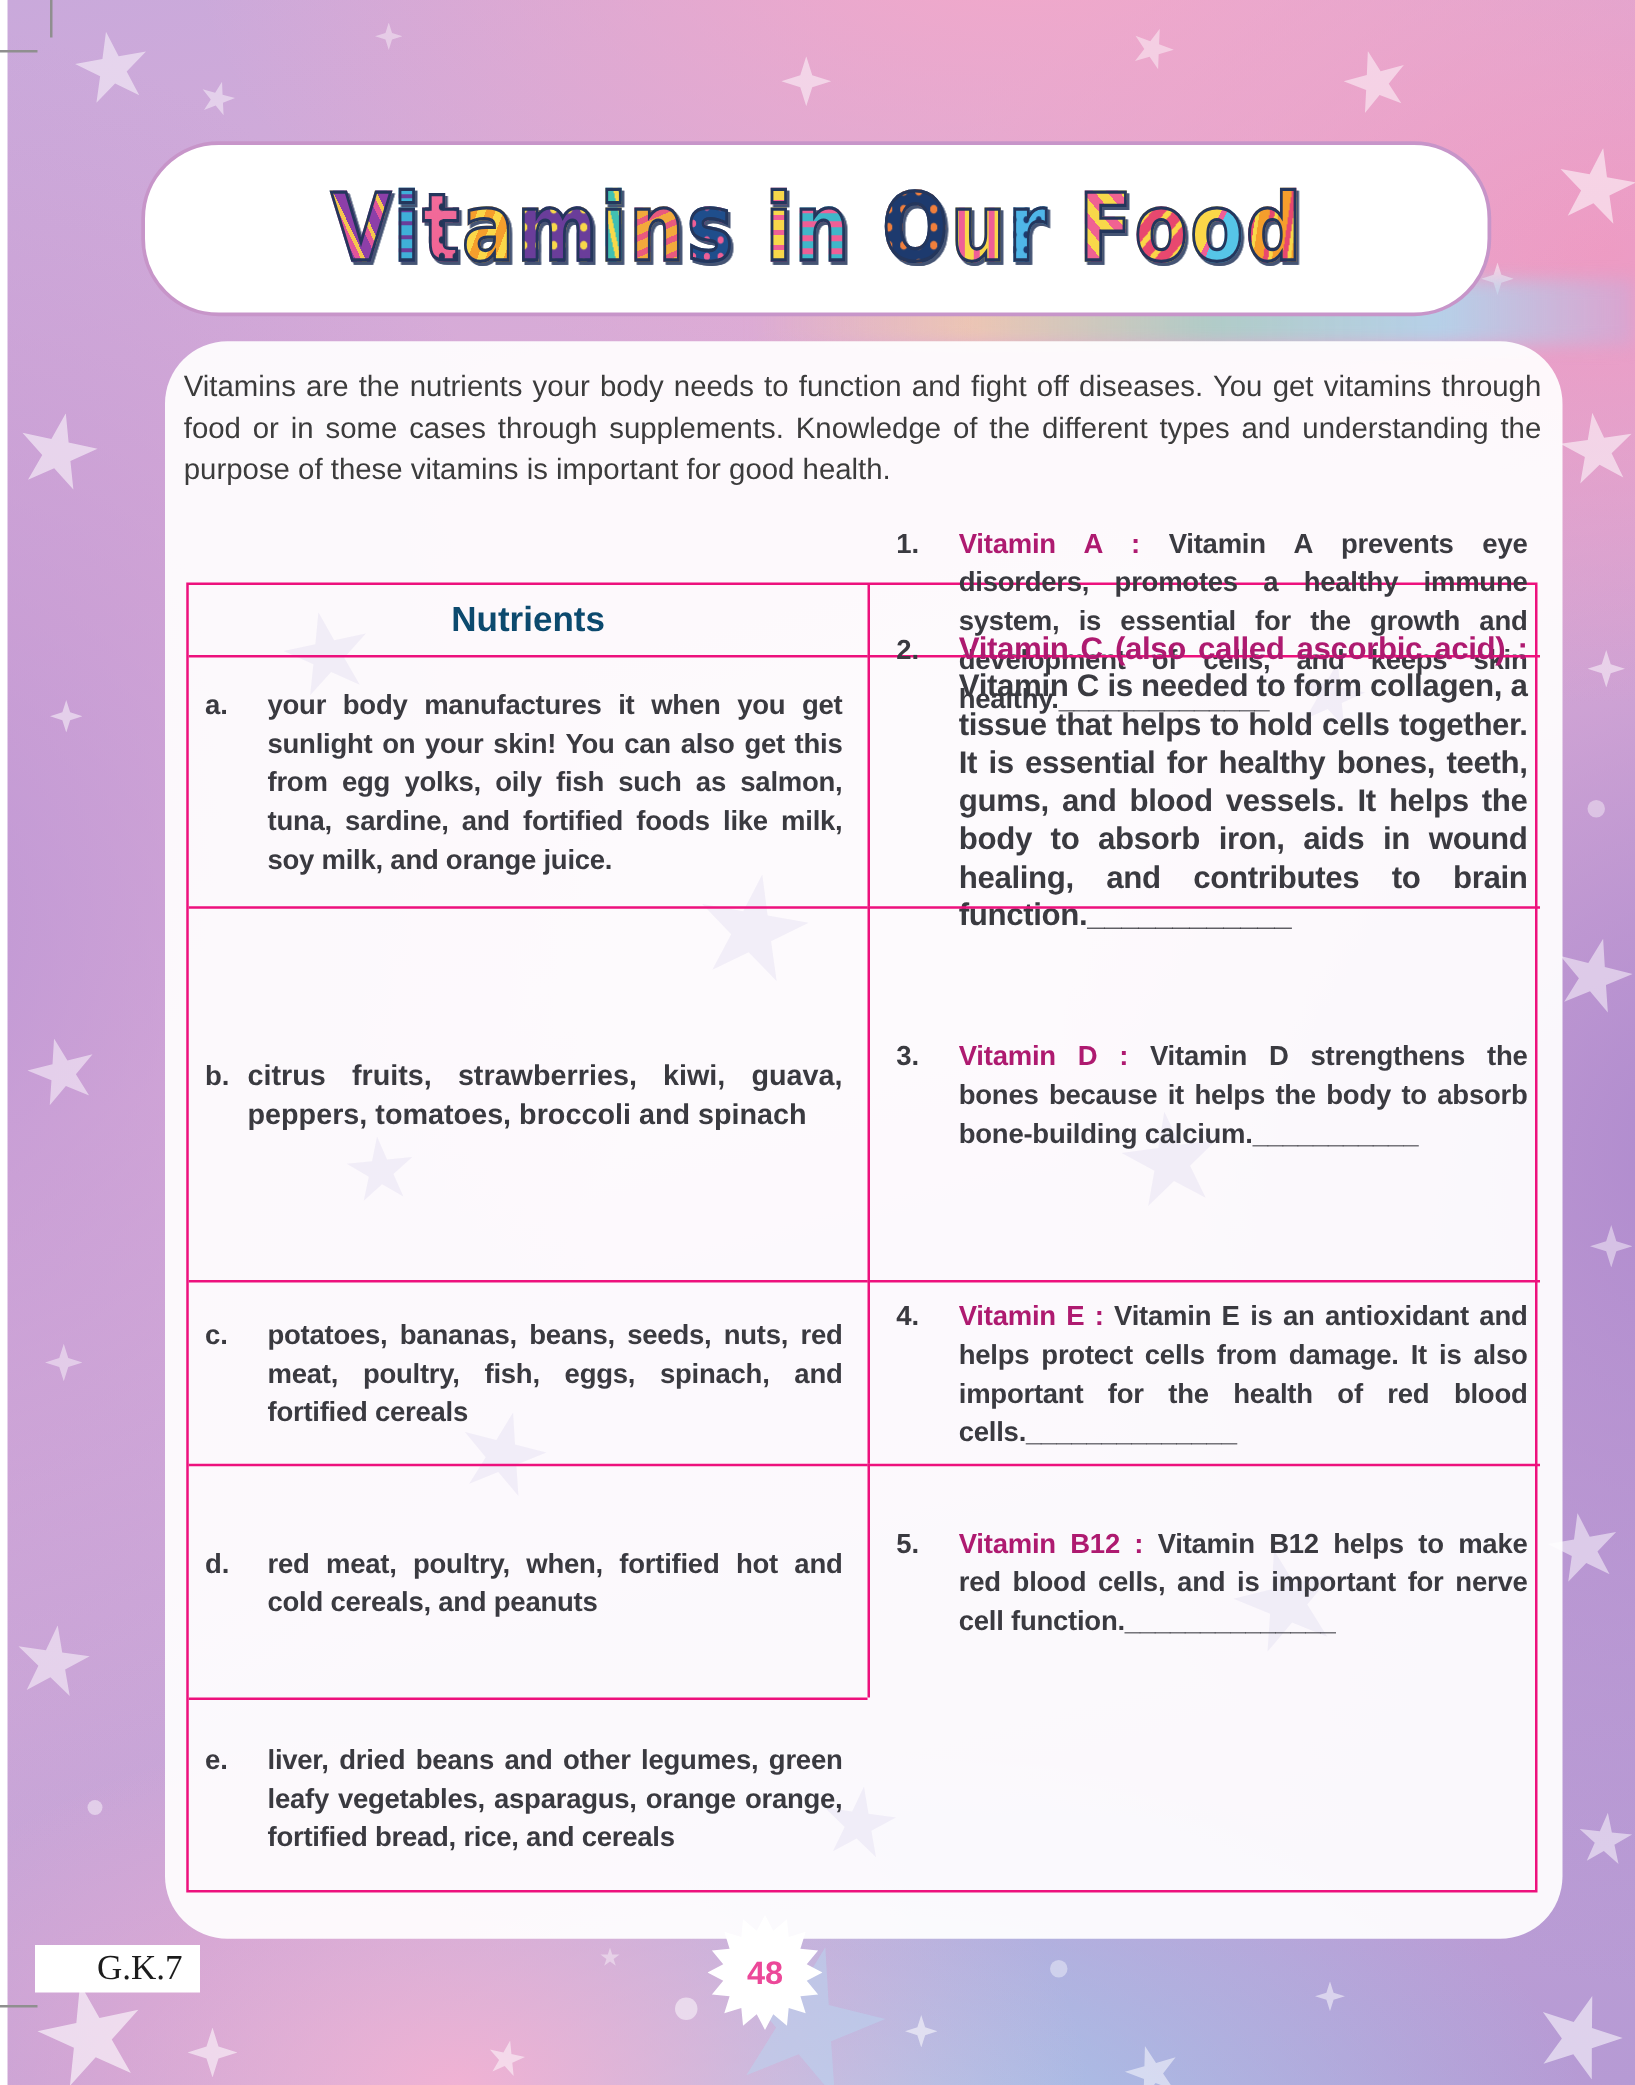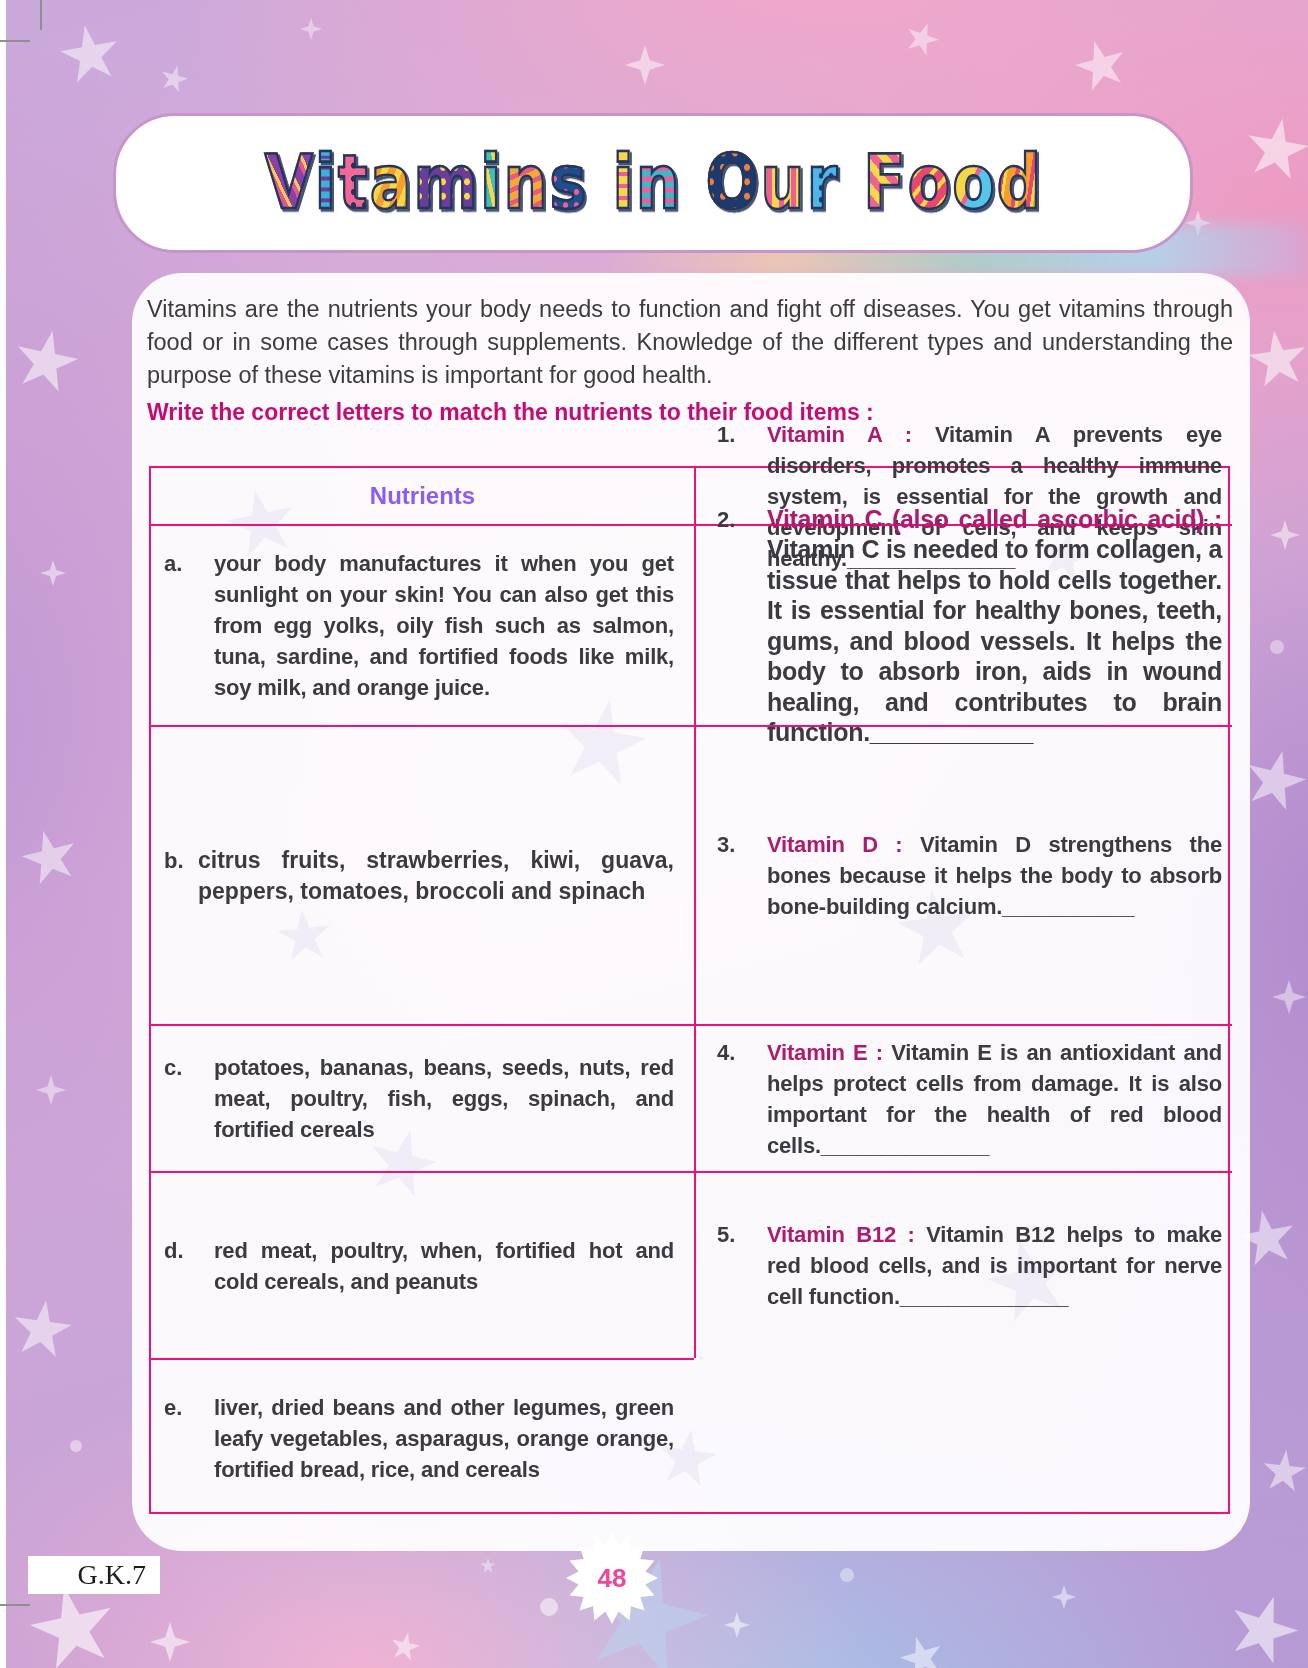--- a/index.html
+++ b/index.html
@@ -79,21 +79,21 @@
   
   .match-table{
     position:absolute;left:17px;top:193px;width:1081px;height:1048px;
     display:grid;grid-template-columns:543px 538px;
     grid-template-rows:56px 201px 299px 147px 187px 158px;
     border:2.5px solid #ed117d;box-sizing:border-box;
   }
   .cell{box-sizing:border-box;display:flex;align-items:center;}
   .cell:nth-child(even){border-left:2.5px solid #ed117d;}
   .cell:nth-child(n+3){border-top:2.5px solid #ed117d;}
-  .hcell{justify-content:center;font-size:24px;font-weight:bold;color:#8b5cf6;}
+  .hcell{justify-content:center;font-size:28px;font-weight:bold;color:#0c4a6e;}
   .ncell{padding:8px 10px 8px 21px;}
   .fcell{padding:8px 20px 8px 13px;align-items:center;}
   .cellrow{display:flex;width:100%;}
   .num,.letter{flex:none;width:50px;font-weight:bold;color:#3a3a40;font-size:22px;line-height:31px;}
   .ntext,.ftext{flex:1;margin:0;text-align:justify;font-weight:bold;color:#3a3a40;
     font-size:22px;line-height:31px;letter-spacing:-0.2px;}
   .term{color:#ae1a70;}
   .r2 .ntext{font-size:25px;letter-spacing:-0.3px;line-height:30.5px;}
   .fr1 .letter{width:34px;}
   .fr1 .ftext{font-size:23px;letter-spacing:0;}
@@ -190,21 +190,20 @@
       <div class="faint-star shape-star" style="left: 95px; top: 216px; width: 70px; height: 70px; transform: rotate(-12deg);"></div>
       <div class="faint-star shape-star" style="left: 425px; top: 426px; width: 90px; height: 90px; transform: rotate(10deg);"></div>
       <div class="faint-star shape-star" style="left: 765px; top: 616px; width: 80px; height: 80px; transform: rotate(-8deg);"></div>
       <div class="faint-star shape-star" style="left: 235px; top: 856px; width: 70px; height: 70px; transform: rotate(14deg);"></div>
       <div class="faint-star shape-star" style="left: 855px; top: 966px; width: 85px; height: 85px; transform: rotate(-14deg);"></div>
       <div class="faint-star shape-star" style="left: 525px; top: 1156px; width: 60px; height: 60px; transform: rotate(8deg);"></div>
       <div class="faint-star shape-star" style="left: 905px; top: 256px; width: 55px; height: 55px; transform: rotate(12deg);"></div>
       <div class="faint-star shape-star" style="left: 145px; top: 636px; width: 55px; height: 55px; transform: rotate(-6deg);"></div>
     </div>
   <p class="intro">Vitamins are the nutrients your body needs to function and fight off diseases. You get vitamins through food or in some cases through supplements. Knowledge of the different types and understanding the purpose of these vitamins is important for good health.</p>
-  <p class="instruction">Write the correct letters to match the nutrients to their food items :</p>
 
   <div class="match-table">
     <div class="cell hcell">Nutrients</div>
 
     <div class="cell ncell r1">
       <div class="cellrow">
         <span class="num">1.</span>
         <p class="ntext"><span class="term">Vitamin A :</span> <span>Vitamin A prevents eye disorders, promotes a healthy immune system, is essential for the growth and development of cells, and keeps skin healthy.______________</span></p>
       </div>
     </div>

